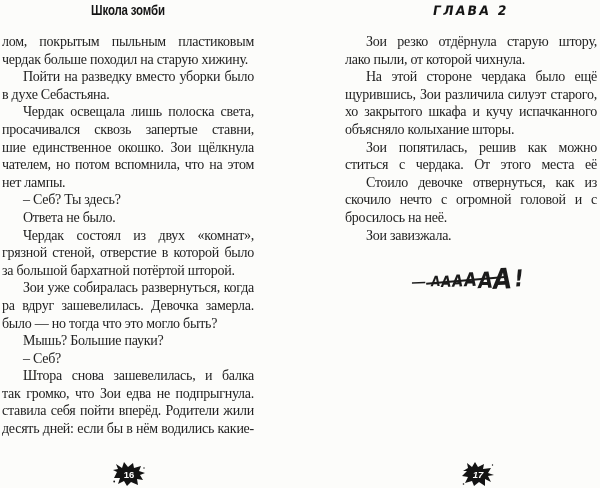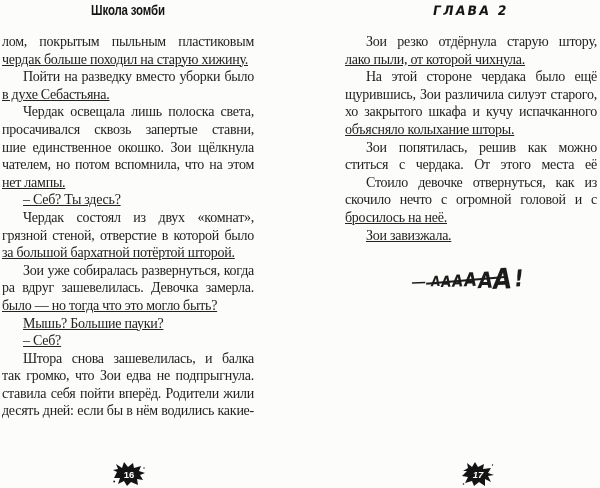--- a/index.html
+++ b/index.html
@@ -24,21 +24,21 @@
     transform:skewX(-9deg) scaleY(1.05);
   }
 
   .textblock { position:absolute; top:33px; left:0; width:100%; }
   .line {
     height:17.6px; line-height:17.6px;
     font-size:14px; letter-spacing:-0.25px;
     text-align:justify; text-align-last:justify;
     overflow:hidden; white-space:normal;
   }
-  .line.endline { text-align:right; text-align-last:left;text-decoration:underline; }
+  .line.endline { text-align:right; text-align-last:left; }
   .line.indent  { padding-left:21px; }
 
   .scream {
     position:absolute; top:262px; left:66px; width:130px; height:36px;
     display:flex; align-items:center; color:#1b1b1b;
     transform:rotate(-2deg);
   }
   .scream-dash {
     font-family:"DejaVu Sans", sans-serif; font-weight:700;
     font-size:15px; margin-right:5px; transform:scaleY(0.8);
@@ -80,20 +80,21 @@
         <div class="line">лом, покрытым пыльным пластиковым брезентом,</div>
         <div class="line endline">чердак больше походил на старую хижину.</div>
         <div class="line indent">Пойти на разведку вместо уборки было вполне</div>
         <div class="line endline">в духе Себастьяна.</div>
         <div class="line indent">Чердак освещала лишь полоска света, который</div>
         <div class="line">просачивался сквозь запертые ставни, закрывав-</div>
         <div class="line">шие единственное окошко. Зои щёлкнула выклю-</div>
         <div class="line">чателем, но потом вспомнила, что на этом этаже</div>
         <div class="line endline">нет лампы.</div>
         <div class="line indent endline">– Себ? Ты здесь?</div>
+        <div class="line indent endline">Ответа не было.</div>
         <div class="line indent">Чердак состоял из двух «комнат», разделённых</div>
         <div class="line">грязной стеной, отверстие в которой было скрыто</div>
         <div class="line endline">за большой бархатной потёртой шторой.</div>
         <div class="line indent">Зои уже собиралась развернуться, когда што-</div>
         <div class="line">ра вдруг зашевелилась. Девочка замерла. Ветра не</div>
         <div class="line endline">было — но тогда что это могло быть?</div>
         <div class="line indent endline">Мышь? Большие пауки?</div>
         <div class="line indent endline">– Себ?</div>
         <div class="line indent">Штора снова зашевелилась, и балка скрипнула</div>
         <div class="line">так громко, что Зои едва не подпрыгнула. Она за-</div>

